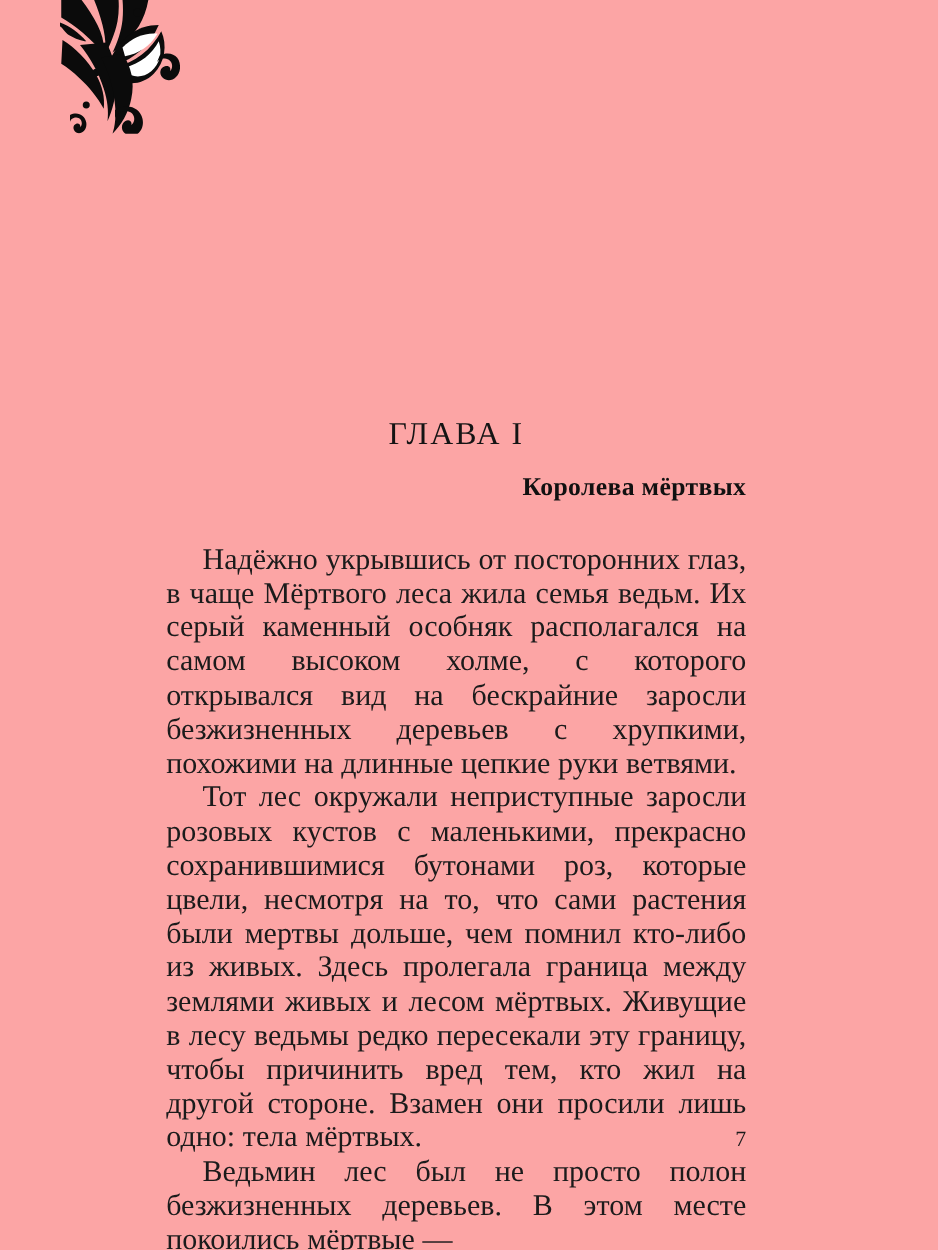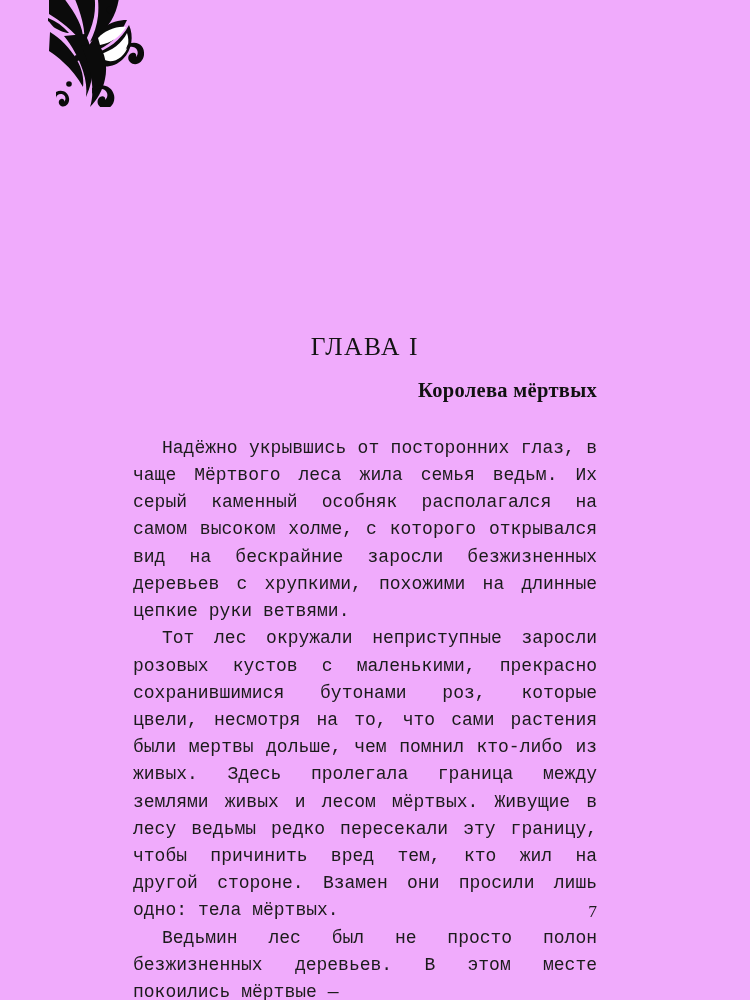--- a/index.html
+++ b/index.html
@@ -14,21 +14,21 @@
     overflow: hidden;
     font-family: "Liberation Serif", "DejaVu Serif", serif;
     color: #1a1a1a;
     -webkit-font-smoothing: antialiased;
   }
 
   
   .page {
     position: absolute;
     inset: 0;
-    background: #f0abfc;
+    background: #fca5a5;
   }
 
   
   .ornament {
     position: absolute;
     left: 48px;
     top: -8px;
     width: 100px;
     height: 115px;
     pointer-events: none;
@@ -62,28 +62,27 @@
     font-size: 20.5px;
     font-weight: 700;
     letter-spacing: 0.3px;
     line-height: 1.15;
     margin: 0 0 32px 0;
     color: #111111;
   }
 
   .body-copy p {
     margin: 0;
-    font-size: 18px;
+    font-size: 24px;
     line-height: 27.2px;
     text-align: justify;
     text-indent: 29px;
     color: #1b1b1b;
     hyphens: manual;
     word-spacing: 0.2px;
-    font-family: Liberation Mono, monospace;
   }
 
   
   .body-copy p:last-child {
     margin-bottom: 12px;
   }
 
   
   .folio {
     position: absolute;

